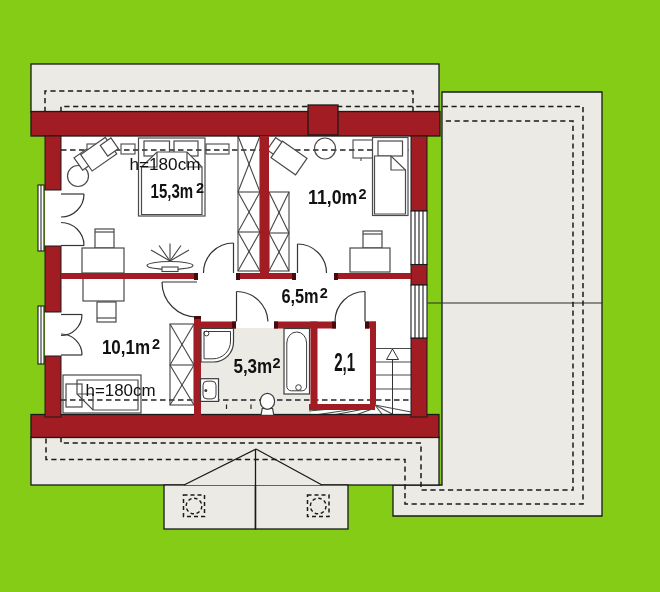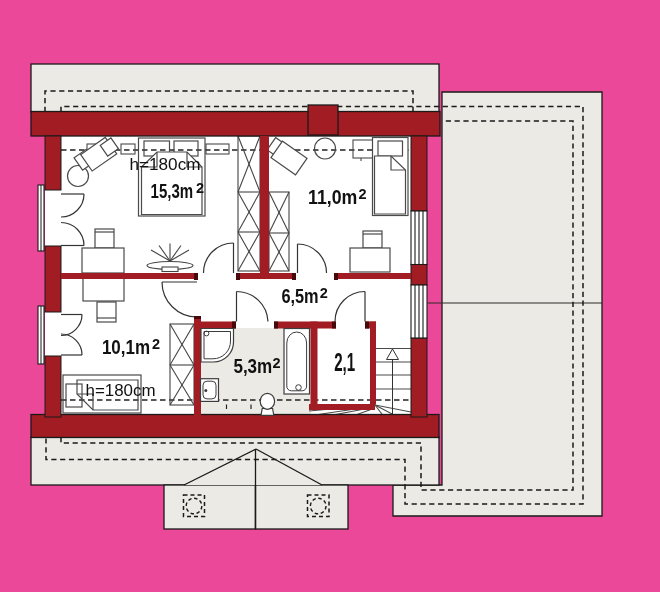--- a/index.html
+++ b/index.html
@@ -1,16 +1,16 @@
 <!DOCTYPE html>
 <html><head>
 <meta charset="utf-8">
 <style>
   html,body{margin:0;padding:0;background:#fff;}
-  #wrap{position:relative;width:660px;height:592px;background:#ec4899;overflow:hidden;}
+  #wrap{position:relative;width:660px;height:592px;background:#84cc16;overflow:hidden;}
   svg{position:absolute;left:0;top:0;}
   text{font-family:"Liberation Sans", sans-serif;-webkit-font-smoothing:antialiased;}
   .area{font-size:21px;font-weight:bold;fill:#111;}
   .area2{font-size:26px;font-weight:bold;fill:#111;}
   .sup{font-size:14.5px;font-weight:bold;fill:#111;}
   .hlab{font-size:16px;fill:#111;}
 </style>
 </head>
 <body>
 <div id="wrap">

